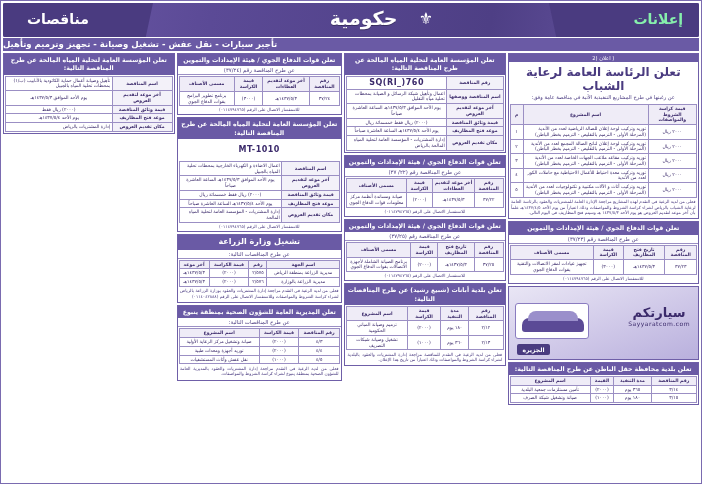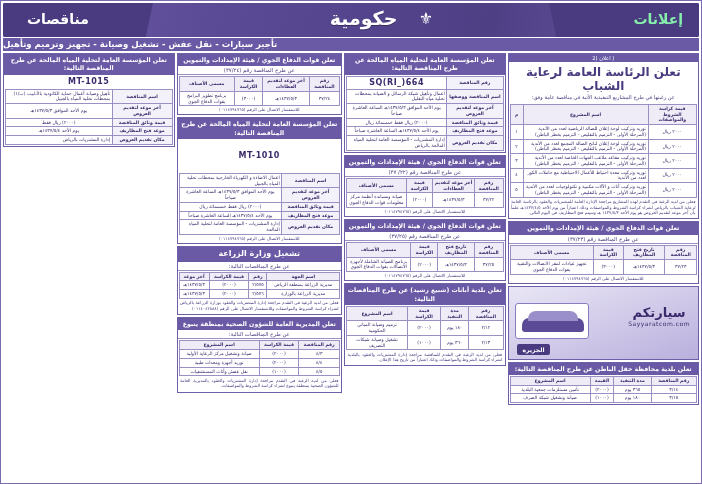--- a/index.html
+++ b/index.html
@@ -305,21 +305,21 @@
 
     <div class="col col-b">
 
       <div class="box">
         <div class="box-hd">تعلن المؤسسة العامة لتحلية المياه المالحة عن طرح المناقصة التالية:</div>
         <div class="box-bd">
           <table class="kv">
             <tbody>
                 <tr>
               <td>رقم المناقصة</td>
-              <td class="bigcode">SQ(RI_)664</td>
+              <td class="bigcode">SQ(RI_)760</td>
             </tr>
             <tr>
               <td>اسم المناقصة ووصفها</td>
               <td class="r">اعمال وتأهيل شبكة الرسائل و الصيانة بمحطات تحلية مياه التقليل</td>
             </tr>
             <tr>
               <td>آخر موعد لتقديم العروض</td>
               <td>يوم الأحد الموافق ١٤٣٧/٥/٣هـ الساعة العاشرة صباحاً</td>
             </tr>
             <tr>
@@ -439,21 +439,21 @@
               <td>برنامج تطوير البرامج بقوات الدفاع الجوي</td>
             </tr>
           </tbody>
             </table>
           <div class="footline">للاستفسار الاتصال على الرقم (٠١١٤٧٩٤٧٦٥)</div>
         </div>
       </div>
 
       <div class="box">
         <div class="box-hd">تعلن المؤسسة العامة لتحلية المياه المالحة عن طرح المناقصة التالية:</div>
-        <div class="center bigcode" style="padding:12px 0;">MT-1010</div>
+        <div class="center bigcode" style="padding:6px 0;">MT-1010</div>
         <div class="box-bd">
           <table class="kv">
             <tbody>
                 <tr>
               <td>اسم المناقصة</td>
               <td class="r">اعمال الاضاءة و الكهرباء الخارجية بمحطات تحلية المياه بالجبيل</td>
             </tr>
             <tr>
               <td>آخر موعد لتقديم العروض</td>
               <td>يوم الأحد الموافق ١٤٣٧/٥/٣هـ الساعة العاشرة صباحاً</td>
@@ -537,21 +537,20 @@
           <div class="note">فعلى من لديه الرغبة في التقدم مراجعة إدارة المشتريات والعقود بالمديرية العامة للشؤون الصحية بمنطقة ينبوع لشراء كراسة الشروط والمواصفات.</div>
         </div>
       </div>
 
     </div>
 
     <div class="col col-d">
 
       <div class="box" style="margin-top:0;">
         <div class="box-hd">تعلن المؤسسة العامة لتحلية المياه المالحة عن طرح المناقصة التالية:</div>
-        <div class="center bigcode" style="padding:2px 0;">MT-1015</div>
         <div class="box-bd">
           <table class="kv">
             <tbody>
                 <tr>
               <td>اسم المناقصة</td>
               <td class="r">تأهيل وصيانة أعمال حماية الكاثودية بالأنابيب (ب/١) بمحطات تحلية المياه بالجبيل</td>
             </tr>
             <tr>
               <td>آخر موعد لتقديم العروض</td>
               <td>يوم الأحد الموافق ١٤٣٧/٥/٣هـ</td>

